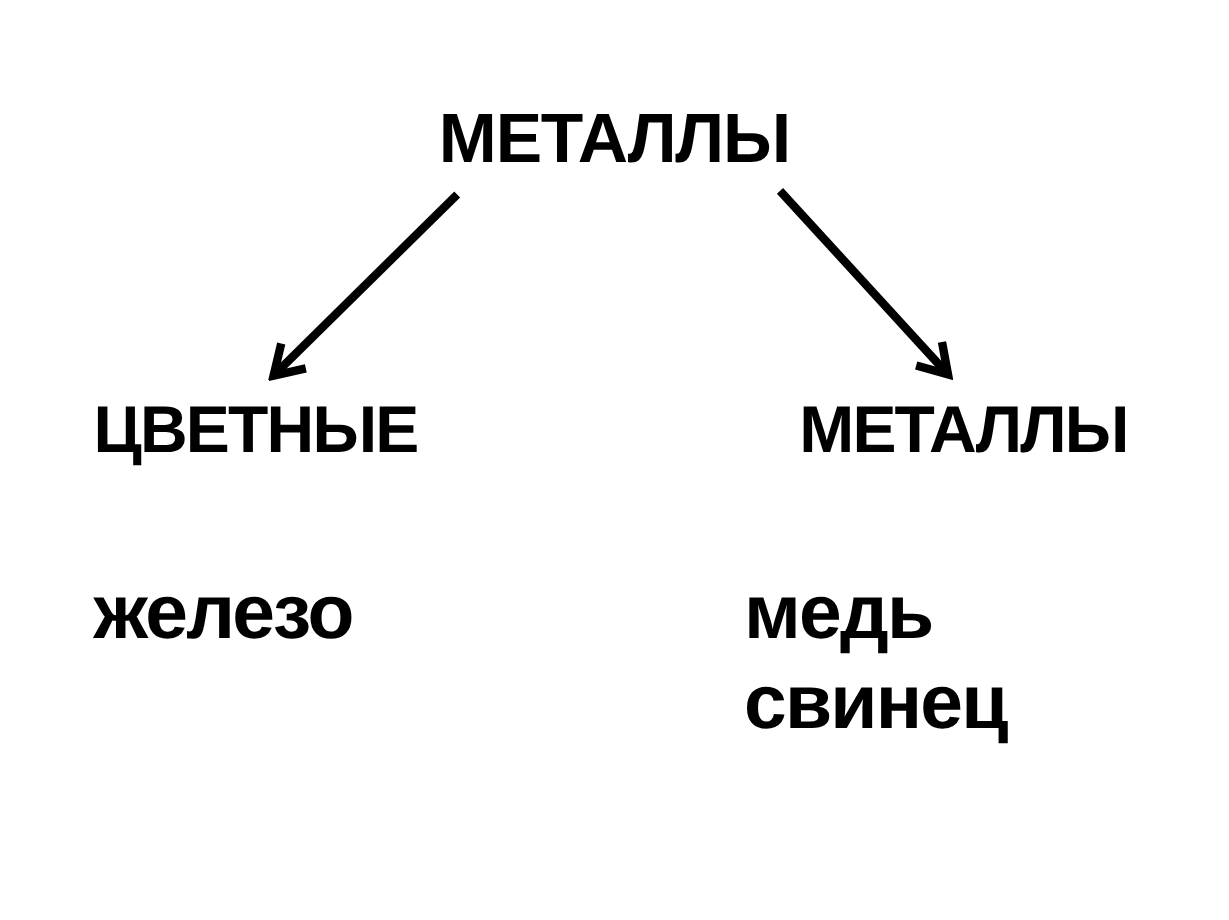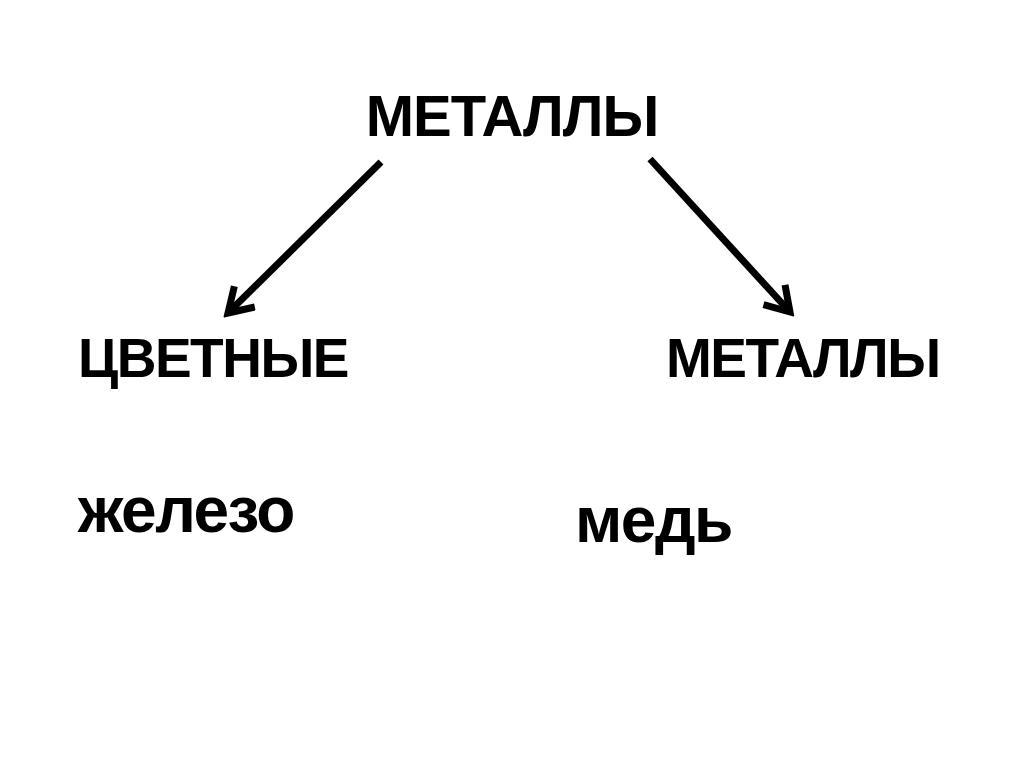--- a/index.html
+++ b/index.html
@@ -50,21 +50,21 @@
   .branch-label.right { left: 666px; }
   .items-list {
     position: absolute;
     top: 473px;
     font-size: 64px;
     line-height: 75px;
     letter-spacing: -1.5px;
     white-space: nowrap;
   }
   .items-list.left  { left: 78px; }
-  .items-list.right { left: 575px; margin-top: 10px; }
+  .items-list.right { left: 620px; }
 </style>
 </head>
 <body>
 
 <div class="slide">
 
   <div class="diagram-title">МЕТАЛЛЫ</div>
 
   <svg class="arrow-layer" width="1024" height="767" viewBox="0 0 1024 767" xmlns="http://www.w3.org/2000/svg">
     <defs>
@@ -79,15 +79,16 @@
   <div class="branch-label left">ЦВЕТНЫЕ</div>
 
   <div class="branch-label right">МЕТАЛЛЫ</div>
 
   <div class="items-list left">
     <div>железо</div>
   </div>
 
   <div class="items-list right">
     <div>медь</div>
+    <div>свинец</div>
   </div>
 
 </div>
 
 </body></html>

